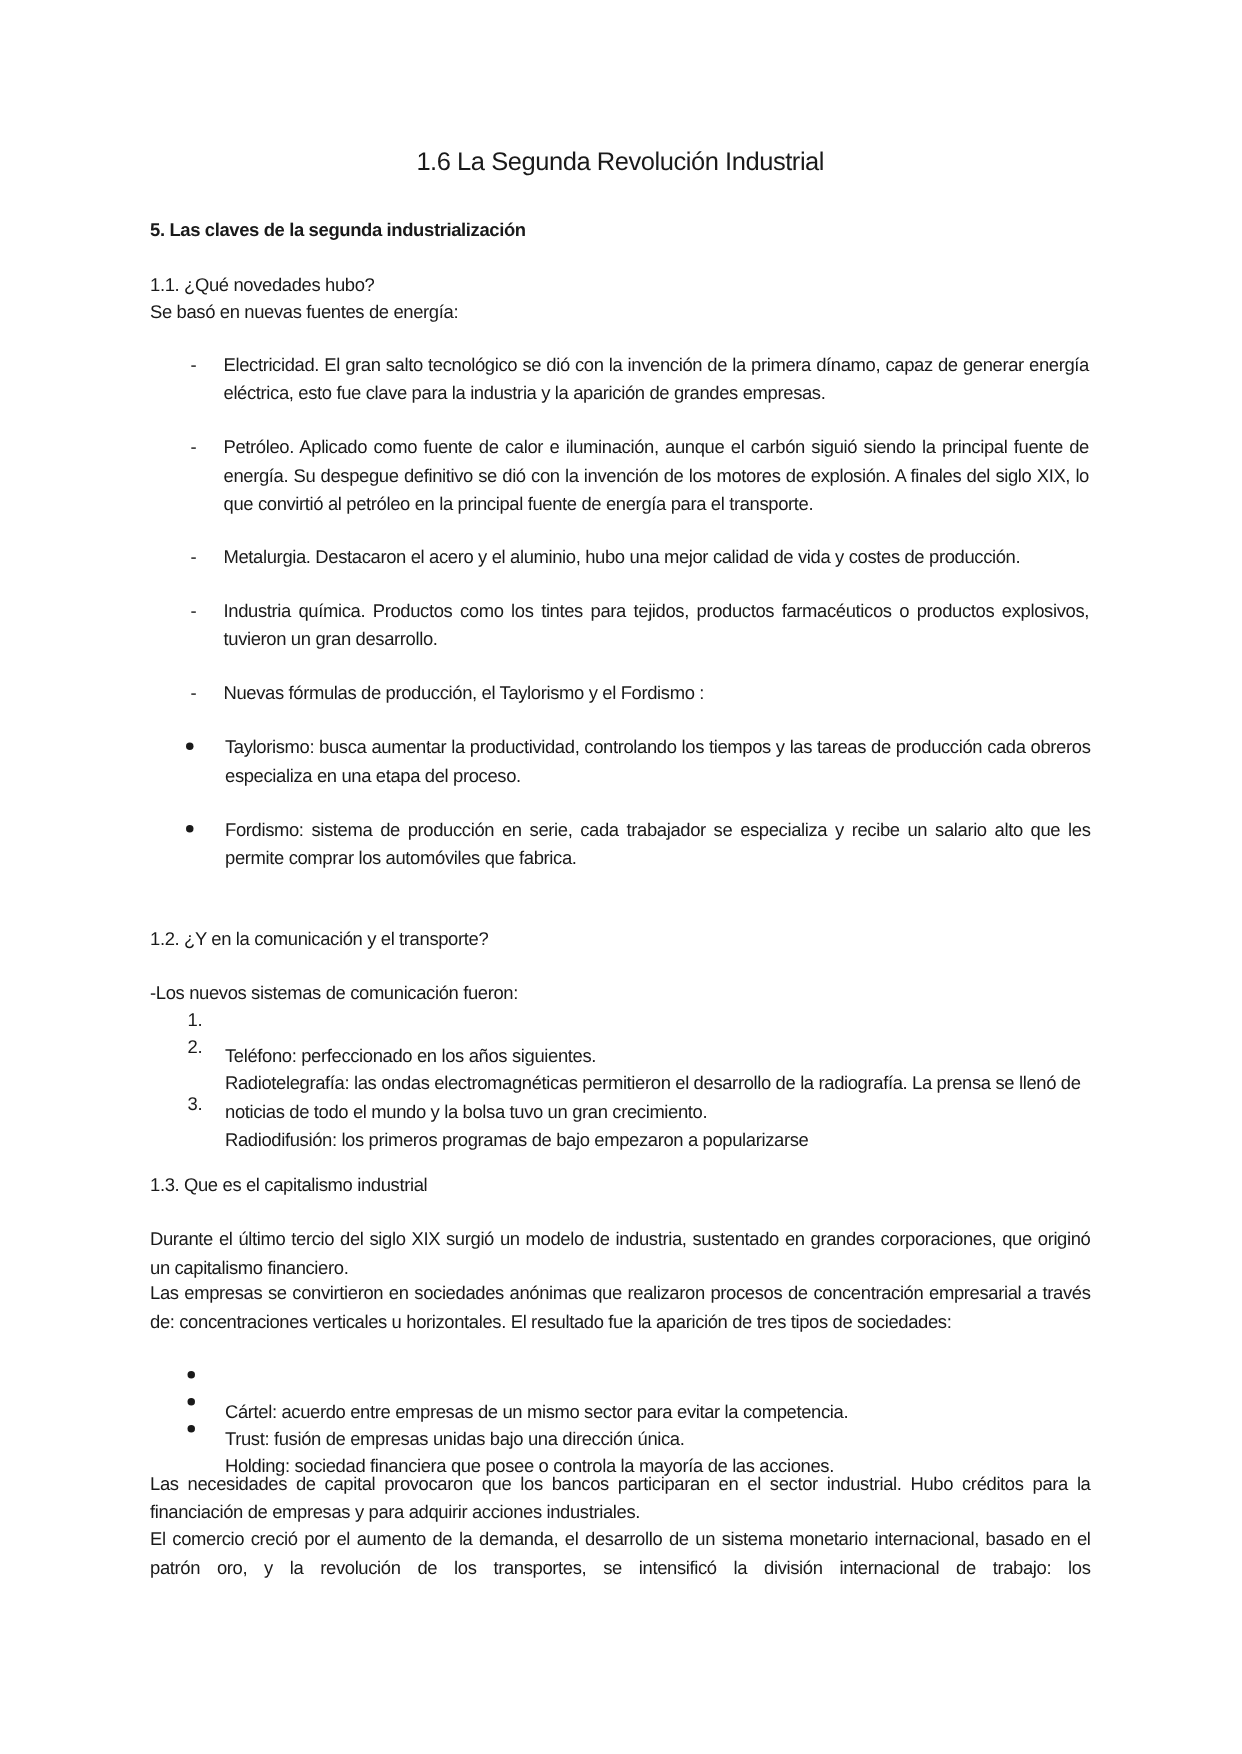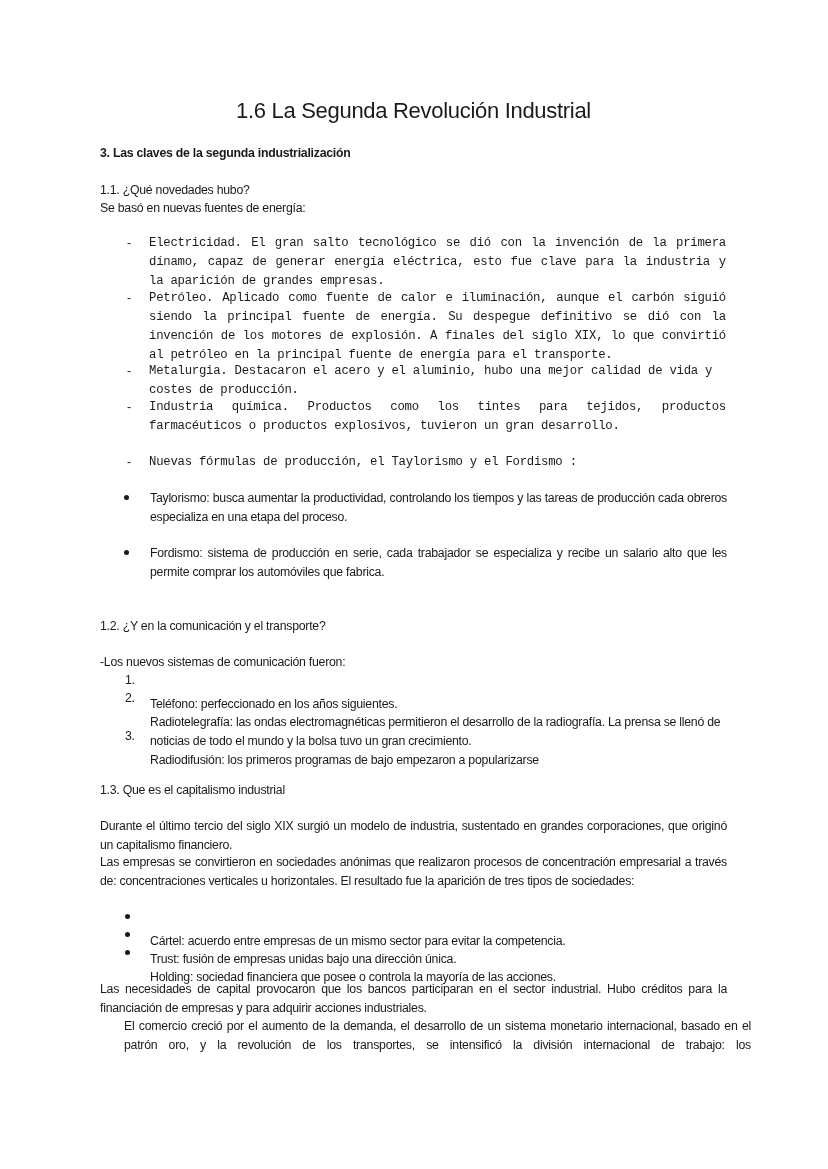--- a/index.html
+++ b/index.html
@@ -1,42 +1,42 @@
 <!DOCTYPE html>
 <html><head>
 <meta charset="utf-8">
 <style>
   html, body { margin: 0; padding: 0; background: #ffffff; }
   body { width: 828px; height: 1169px; position: relative; overflow: hidden;
          font-family: "Liberation Sans", sans-serif; color: #1a1a1a; }
   .page { position: absolute; left: 100px; top: 0; width: 627px; }
   .title { position: absolute; top: 98px; left: 0; width: 627px; text-align: center;
-           font-size: 22px; letter-spacing: -0.3px; }
+           font-size: 17px; letter-spacing: -0.3px; }
   .t { position: absolute; left: 0; font-size: 12.3px; line-height: 19px; letter-spacing: -0.25px; white-space: nowrap; }
   .b { font-weight: bold; }
   .just { white-space: normal; text-align: justify; text-align-last: left; }
   .item { position: absolute; left: 0; width: 627px; font-size: 12.3px; line-height: 19px; letter-spacing: -0.25px; }
   .item .mk { position: absolute; left: 24px; top: 0; }
   .item .tx { position: absolute; left: 50px; width: 577px; text-align: justify; }
   .item .tx.nojust { text-align: left; }
   .item .tx.last-left { text-align-last: left; }
   .dot { display: inline-block; width: 5px; height: 5px; border-radius: 50%; background: #1a1a1a; position: relative; top: -2px; }
   .num .mk { left: 25px; }
   .num .tx { left: 50px; margin-top: 24px; }
   .sub .mk { left: 27px; }
-  .sub .tx { left: 49px; font-family: Liberation Mono, monospace; }
+  .sub .tx { left: 49px; }
 </style>
 </head>
 <body>
 
 <div class="page">
 
   <div class="title">1.6 La Segunda Revolución Industrial</div>
 
-  <div class="t b" style="top:144px;">3. Las claves de la segunda industrialización</div>
+  <div class="t b" style="top:144px;">5. Las claves de la segunda industrialización</div>
   <div class="t" style="top:181px;">1.1. ¿Qué novedades hubo?</div>
 
   <div class="t" style="top:199px;">Se basó en nuevas fuentes de energía:</div>
 
   <div class="item sub" style="top:234px;">
     <span class="mk">-</span>
     <span class="tx last-left">Electricidad. El gran salto tecnológico se dió con la invención de la primera dínamo, capaz de generar energía eléctrica, esto fue clave para la  industria y la aparición de grandes empresas.</span>
   </div>
 
   <div class="item sub" style="top:289px;">
@@ -97,15 +97,15 @@
   <div class="item num" style="top:926px;">
     <span class="mk"><span class="dot"></span></span>
     <span class="tx nojust">Trust: fusión de empresas unidas bajo una dirección única.</span>
   </div>
   <div class="item num" style="top:944px;">
     <span class="mk"><span class="dot"></span></span>
     <span class="tx nojust">Holding: sociedad financiera que posee o controla la mayoría de las acciones.</span>
   </div>
 
   <div class="t just" style="top:980px; width:627px;">Las necesidades de capital provocaron que los bancos participaran en el sector industrial. Hubo créditos para la financiación de empresas y para adquirir acciones industriales.</div>
-  <div class="t just" style="top:1017px; width:627px; text-align-last: justify; margin-left: 24px;">El comercio creció por el aumento de la demanda, el desarrollo de un sistema monetario internacional, basado en el patrón oro,  y la revolución de los transportes, se intensificó la división internacional de trabajo: los</div>
+  <div class="t just" style="top:1017px; width:627px; text-align-last: justify;">El comercio creció por el aumento de la demanda, el desarrollo de un sistema monetario internacional, basado en el patrón oro,  y la revolución de los transportes, se intensificó la división internacional de trabajo: los</div>
 
 </div>
 
 </body></html>

